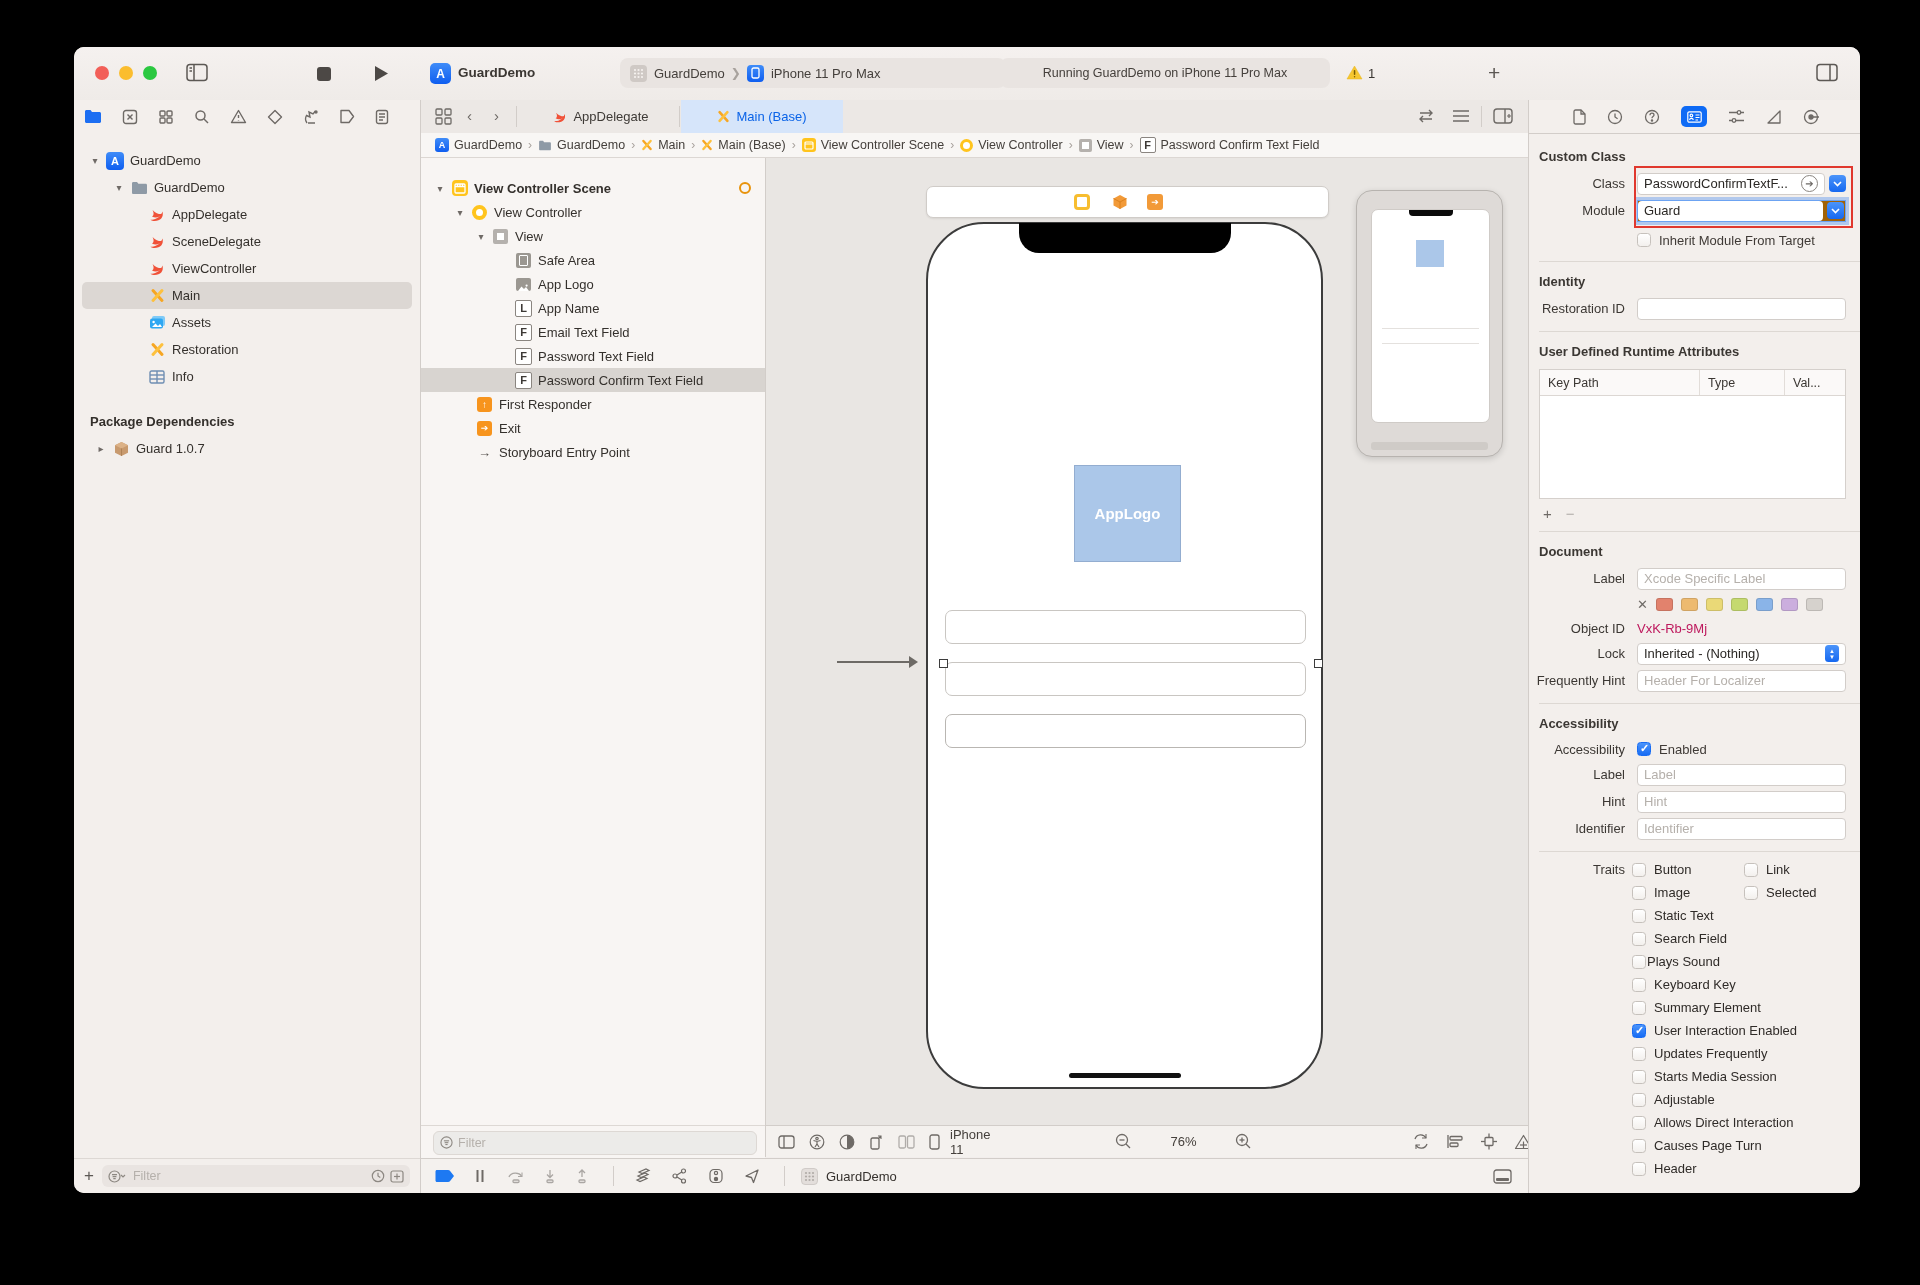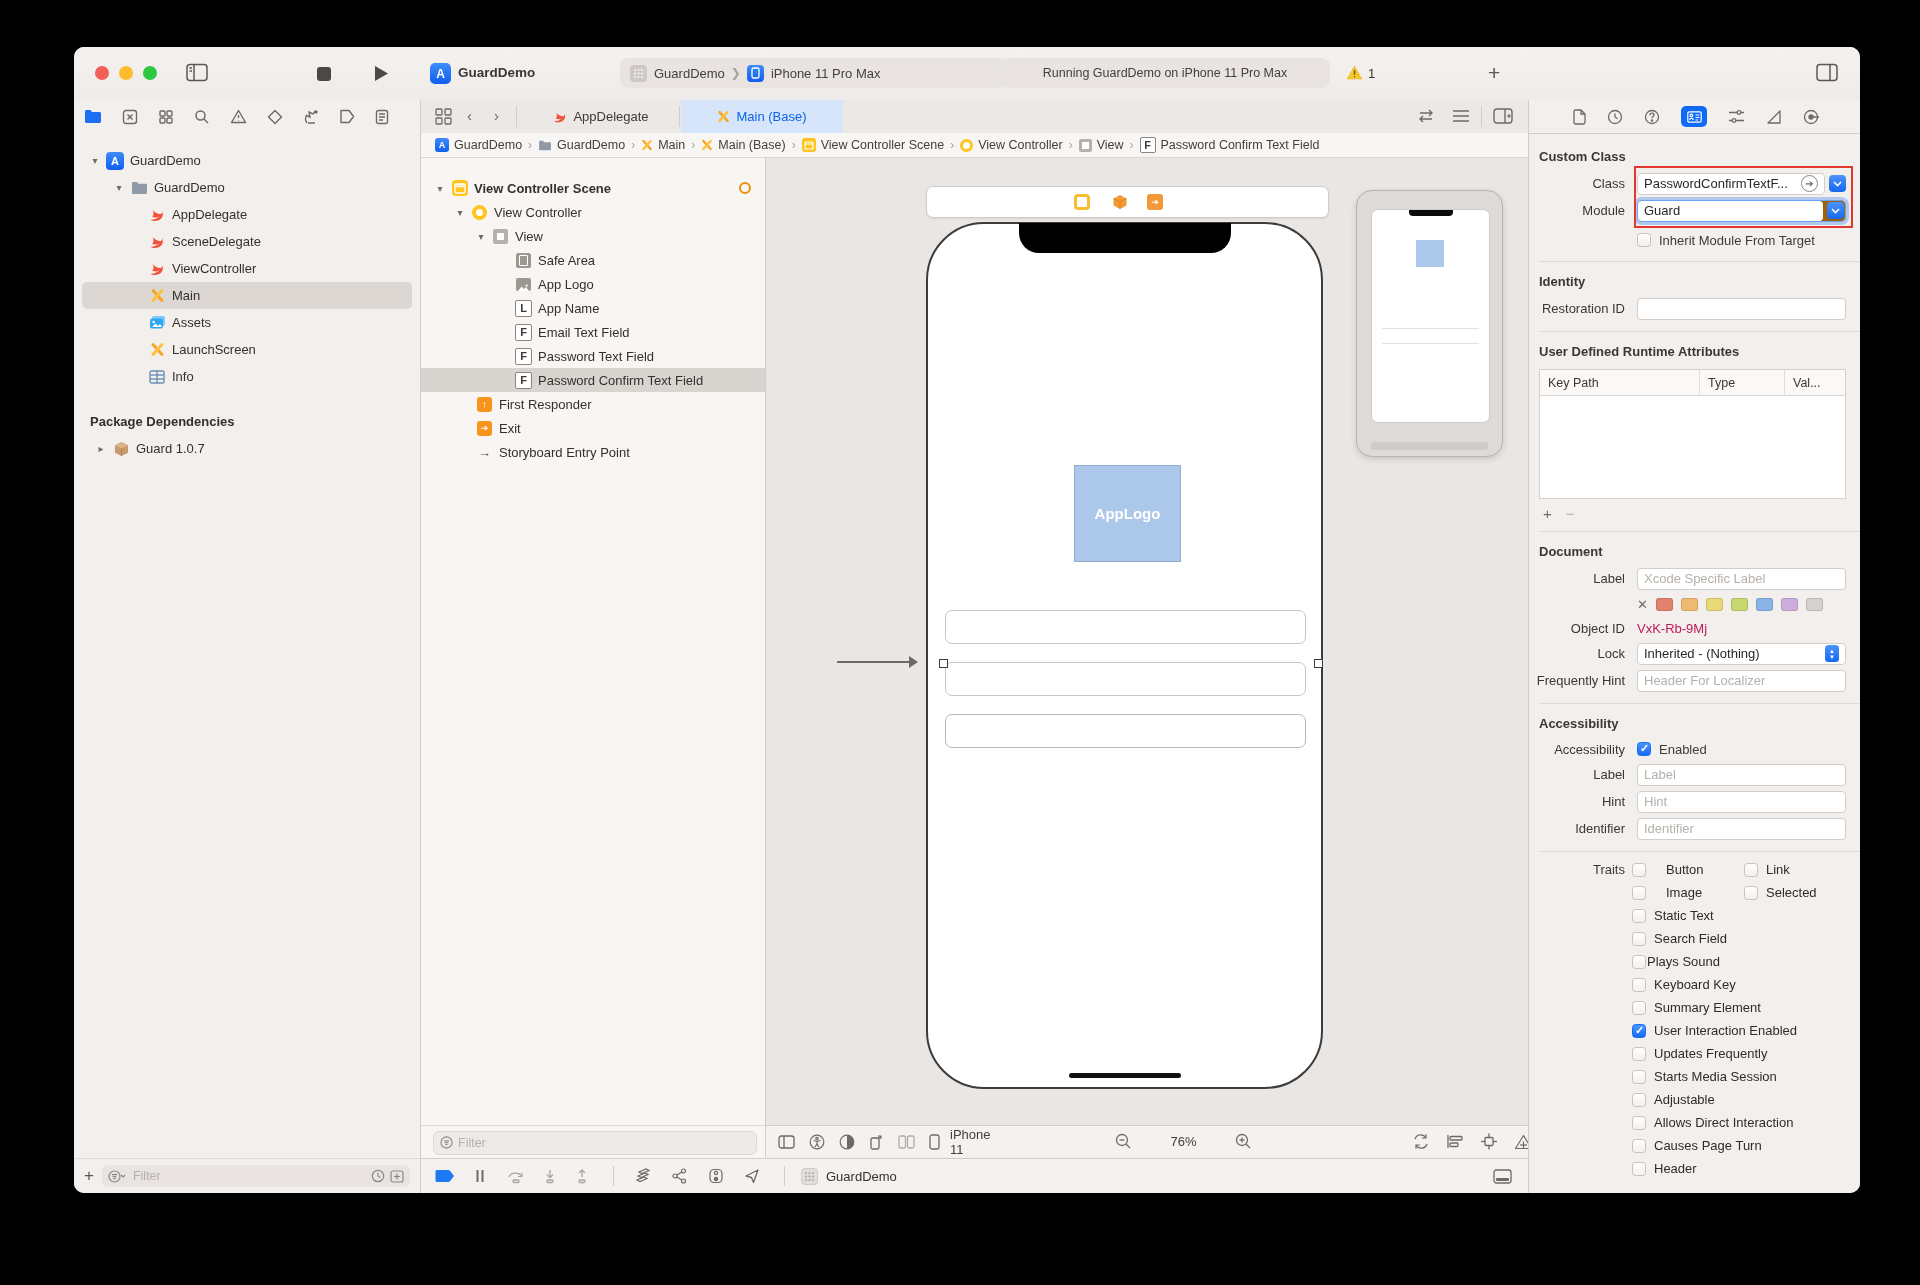--- a/index.html
+++ b/index.html
@@ -80,21 +80,21 @@
   .bluebtn{width:17px;height:17px;border-radius:4px;background:linear-gradient(#4b94fa,#1668f0);color:#fff;display:flex;align-items:center;justify-content:center;flex:none;font-size:10px}
   .ring{box-shadow:0 0 0 3px rgba(122,168,239,.55);border-color:#6ca3f2;border-radius:5px}
   .redwrap{position:relative}
   .redline{position:absolute;left:105px;right:8px;top:-4px;bottom:-4px;border:2px solid var(--highlight-red);pointer-events:none}
   .circarr{width:15px;height:15px;border:1.2px solid #8a8580;border-radius:50%;color:#6e6a66;font-size:10px;display:flex;align-items:center;justify-content:center;flex:none;margin-left:auto}
   .udratable{margin:4px 15px 0 10px;border:1px solid #d5d0cc;background:#fff;height:128px;display:flex;flex-direction:column}
   .udrahead{display:flex;height:25px;border-bottom:1px solid #dcd7d3;align-items:center;font-size:12.5px;color:#3b3733;background:#fbf9f8}
   .udracol{padding-left:8px;box-sizing:border-box;border-right:1px solid #e2ddd9;height:100%;display:flex;align-items:center}
   .swatch{width:17px;height:13px;border-radius:3px;margin-right:8px;flex:none;border:1px solid rgba(0,0,0,.12);box-sizing:border-box}
   .trow{display:flex;align-items:center;height:23px;padding-left:103px;font-size:13px;color:#2f2b28}
-  .tpair{display:flex;align-items:center;gap:20px;width:112px}
+  .tpair{display:flex;align-items:center;gap:8px;width:112px}
   .tpair2{display:flex;align-items:center;gap:8px}
   .objid{color:#be185d}
   .steppers{width:14px;height:17px;border-radius:3.5px;background:linear-gradient(#4b94fa,#1668f0);color:#fff;display:flex;flex-direction:column;align-items:center;justify-content:center;font-size:6px;line-height:6px;flex:none;margin-left:auto}
 </style>
 </head>
 <body>
 
 <div id="stage">
 <div id="window">
 
@@ -289,21 +289,21 @@
             </span>
         <span>Assets</span>
       </div>
       <div class="nrow" style="padding-left:66px">
         <span class="ficon">
               <svg width="15" height="15" viewBox="0 0 15 15">
                 <line x1="3" y1="2.5" x2="12" y2="12.5" stroke="#f6a623" stroke-width="3" stroke-linecap="round"></line>
                 <line x1="12" y1="2.5" x2="3" y2="12.5" stroke="#fdc13e" stroke-width="3" stroke-linecap="round"></line>
               </svg>
             </span>
-        <span>LaunchScreen</span>
+        <span>Restoration</span>
       </div>
       <div class="nrow" style="padding-left:66px">
         <span class="ficon">
               <svg width="16" height="14" viewBox="0 0 16 14" fill="none" stroke="#6f8fb3" stroke-width="1.4">
                 <rect x="1" y="1" width="14" height="12" rx="1.5"></rect>
                 <line x1="1" y1="5" x2="15" y2="5"></line>
                 <line x1="1" y1="9" x2="15" y2="9"></line>
                 <line x1="8" y1="1" x2="8" y2="13"></line>
               </svg>
             </span>
@@ -846,21 +846,21 @@
             </div>
             <span class="bluebtn">
                   <svg width="9" height="6" viewBox="0 0 9 6" fill="none" stroke="#fff" stroke-width="1.6">
                     <path d="M1 1 L4.5 4.5 L8 1"></path>
                   </svg>
                 </span>
           </div>
         </div>
         <div class="irow">
           <span class="ilabel">Module</span>
-          <div class="combo ring" style="background:#a16207;border:1px solid #6ca3f2;border-radius:5px;padding:0">
+          <div class="combo ring" style="background:#a16207;border:1px solid #6ca3f2;border-radius:0;padding:0">
             <div class="ifield" style="border:none;box-shadow:none">
               <span>Guard</span>
             </div>
             <span class="bluebtn" style="margin-right:1px">
                   <svg width="9" height="6" viewBox="0 0 9 6" fill="none" stroke="#fff" stroke-width="1.6">
                     <path d="M1 1 L4.5 4.5 L8 1"></path>
                   </svg>
                 </span>
           </div>
         </div>

